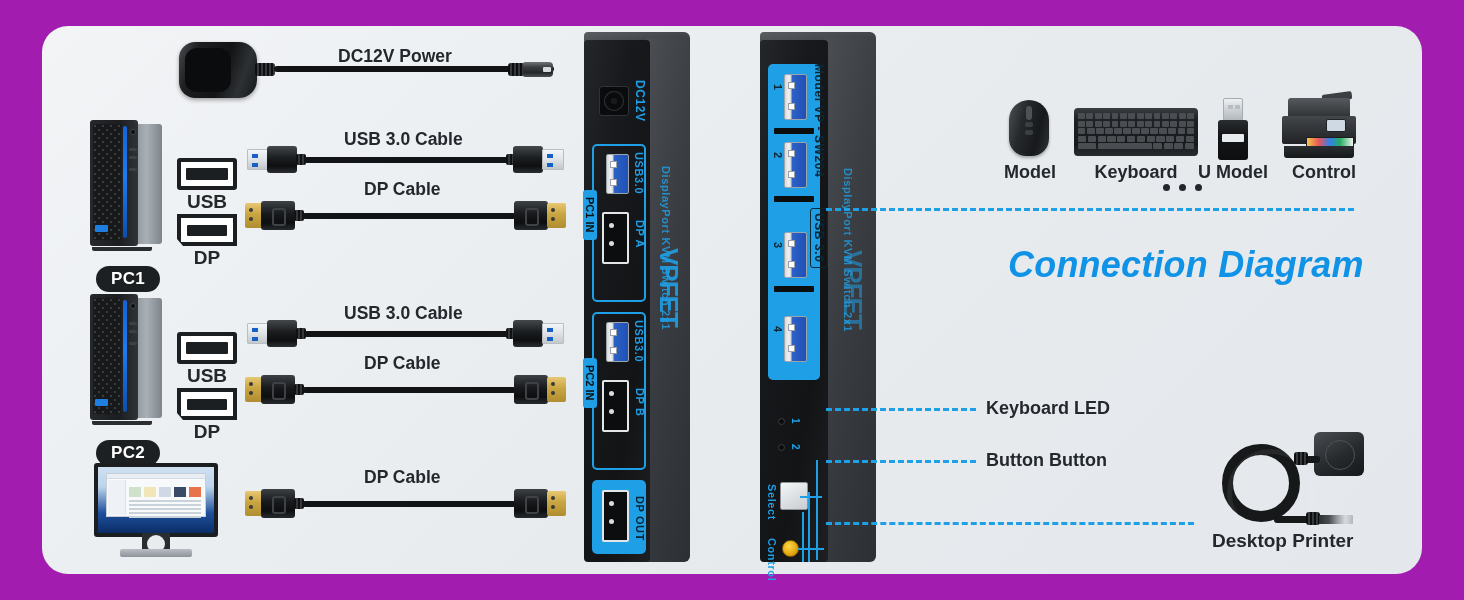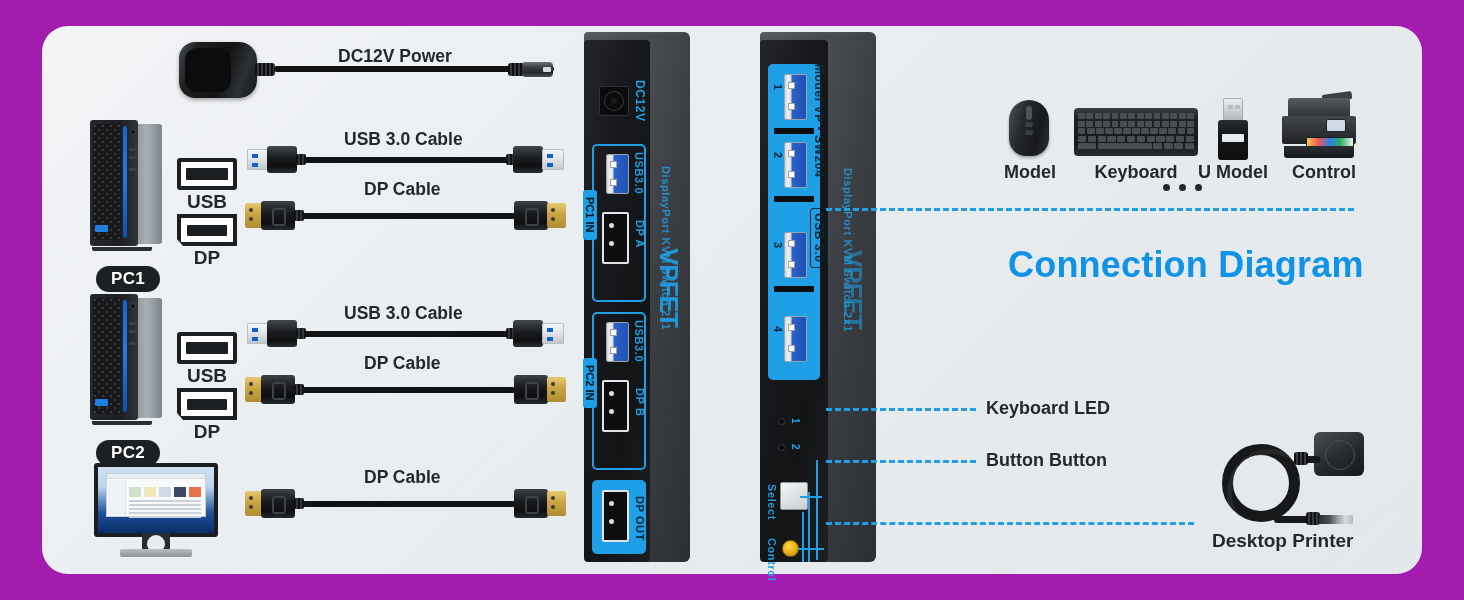--- a/index.html
+++ b/index.html
@@ -345,21 +345,21 @@
     content:""; position:absolute; left:-6px; top:-6px; width:78px; height:78px;
     border-radius:50%; border:5px solid rgba(255,255,255,.07);
   }
   .dctl .lead { position:absolute; background:#16181a; border-radius:3px; }
   .dctl .jack {
     position:absolute; width:34px; height:9px; border-radius:1px;
     background:linear-gradient(90deg,#2b2e31 0%,#4b4f53 30%,#9aa0a5 55%,#d7dbdf 78%,#b3b8bd 100%);
   }
   .title-cd {
     position:absolute; font-size:36px; font-weight:bold; color:#1093e6;
-    letter-spacing:.2px; white-space:nowrap;
+    letter-spacing:.2px; white-space:nowrap;font-style:italic;
   }
   .rlabel { position:absolute; font-size:18px; font-weight:bold; color:#23282d; white-space:nowrap; }
 </style>
 </head>
 <body>
 
 <div id="stage">
   <div id="panel">
 
     <div class="adapter" style="left:137px; top:16px;"></div>

